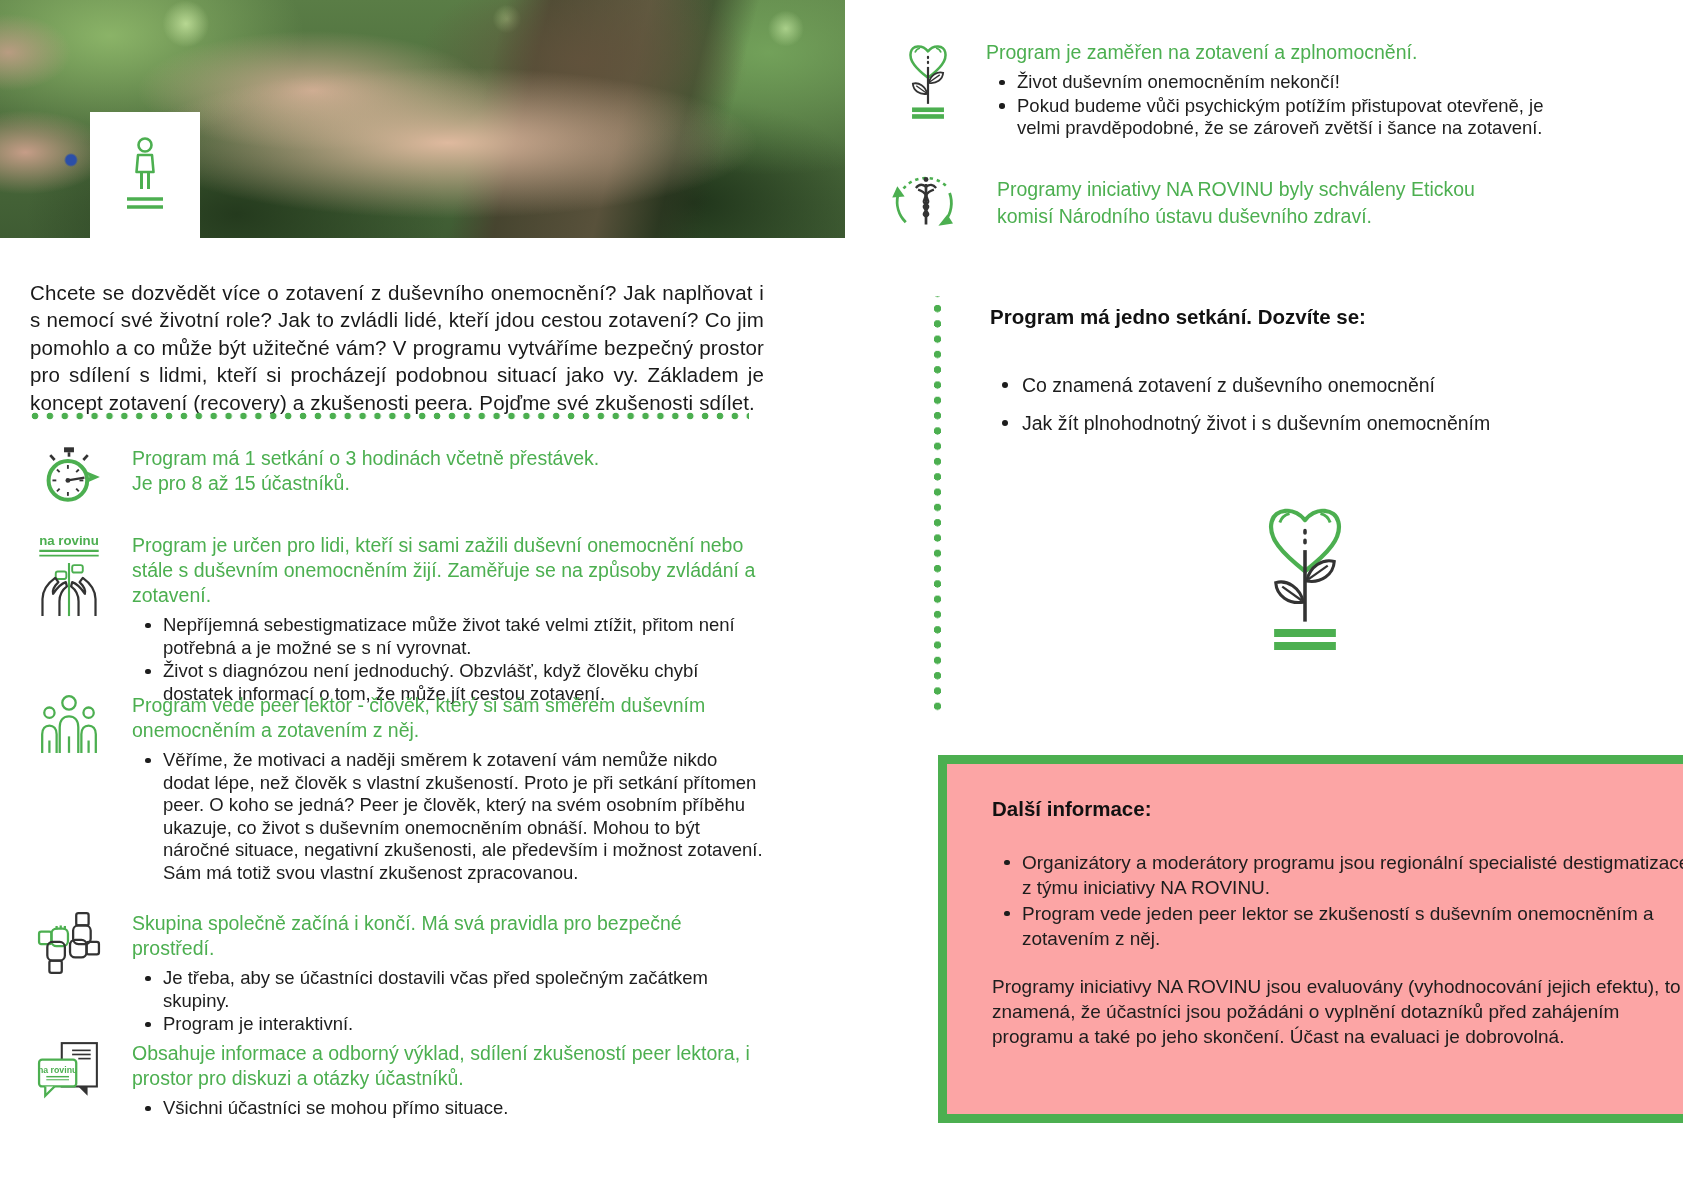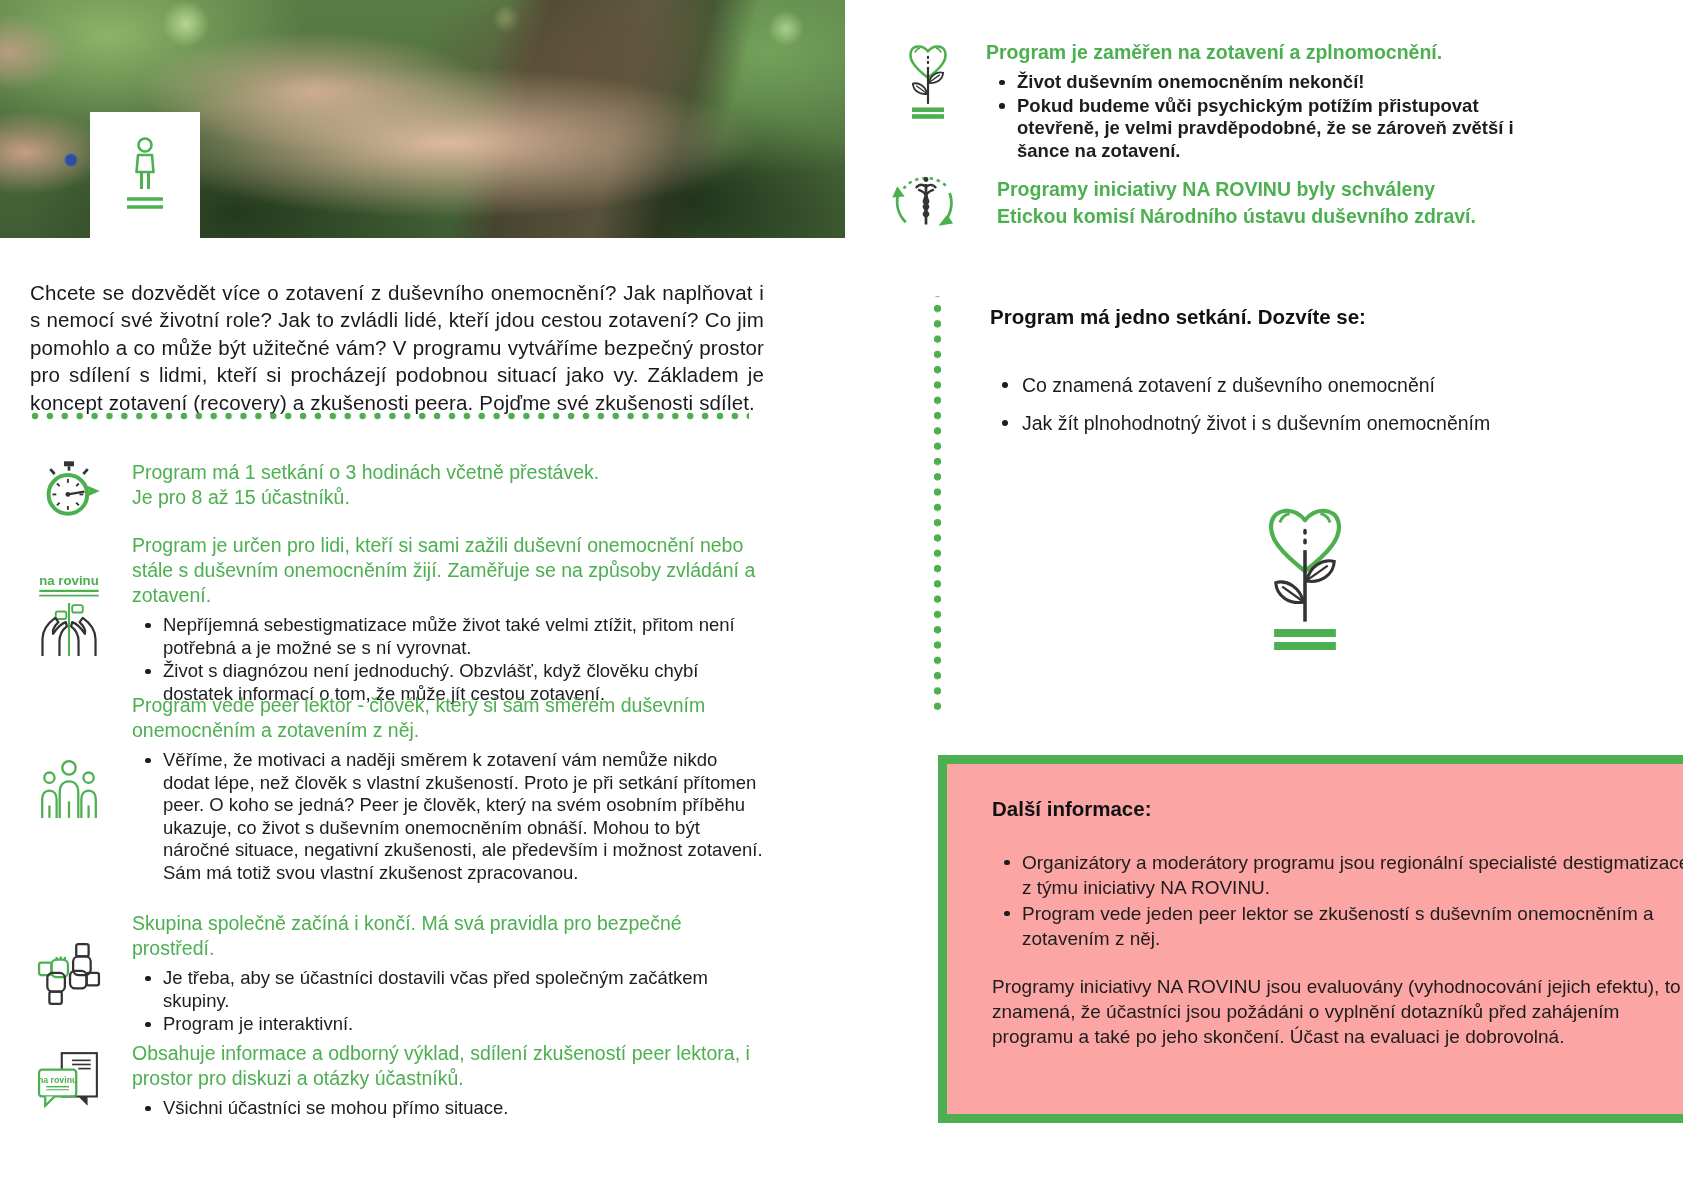--- a/index.html
+++ b/index.html
@@ -36,28 +36,28 @@
   .intro{
     position:absolute;left:30px;top:258px;width:734px;
     font-size:20.5px;line-height:27.5px;text-align:justify;letter-spacing:.15px;color:#191919;
   }
   .hdivider{
     position:absolute;left:31px;top:412px;width:718px;height:8px;
     background-image:radial-gradient(circle at 4px 4px,#4caf50 0 3.2px,rgba(76,175,80,0) 3.6px);
     background-size:14.9px 8px;background-repeat:repeat-x;
   }
   .lsec{position:absolute;left:30px;width:733px;display:flex;}
-  .lsec .icon-cell{flex:0 0 78px;display:flex;justify-content:center;align-items:center;}
+  .lsec .icon-cell{flex:0 0 78px;display:flex;justify-content:center;align-items:flex-start;}
   .lsec .txt{flex:1;padding-left:24px;}
   .ghead{color:#4caf50;font-size:19.5px;line-height:25px;}
   .blist{margin:6px 0 0;padding:0;list-style:none;font-size:18.5px;line-height:22.5px;color:#1d1d1d;}
   .blist li{position:relative;padding-left:31px;margin:0 0 1px;}
   .blist li::before{content:"";position:absolute;left:13px;top:8.5px;width:5.5px;height:5.5px;border-radius:50%;background:#1d1d1d;}
   
-  .rsec{position:absolute;display:flex;font-weight:bold;}
+  .rsec{position:absolute;display:flex;}
   .rsec .icon-cell{display:flex;justify-content:center;align-items:flex-start;}
   .rsec .txt{flex:1;}
   .rsec-recovery{left:896px;top:40px;width:648px;}
   .rsec-recovery .icon-cell{flex:0 0 64px;}
   .rsec-recovery .txt{padding-left:26px;}
   .rsec-ethics{left:888px;top:166px;width:620px;gap:11px;}
   .rsec-ethics .icon-cell{flex:0 0 76px;}
   .rsec-ethics .txt{padding-left:22px;padding-top:10px;}
   .ghead-2l{color:#4caf50;font-size:19.5px;line-height:27px;}
   .meeting{
@@ -98,21 +98,21 @@
       <line x1="29.5" y1="36" x2="29.5" y2="53" stroke-width="3"></line>
       <line x1="8" y1="63" x2="44" y2="63" stroke-width="3.6"></line>
       <line x1="8" y1="71" x2="44" y2="71" stroke-width="3.6"></line>
     </svg>
   </div>
 
   <p class="intro">Chcete se dozvědět více o zotavení z duševního onemocnění? Jak naplňovat i s nemocí své životní role? Jak to zvládli lidé, kteří jdou cestou zotavení? Co jim pomohlo a co může být užitečné vám? V programu vytváříme bezpečný prostor pro sdílení s lidmi, kteří si procházejí podobnou situací jako vy. Základem je koncept zotavení (recovery) a zkušenosti peera. Pojďme své zkušenosti sdílet.</p>
 
   <div class="hdivider"></div>
 
-  <section class="lsec" style="top:460px;">
+  <section class="lsec" style="top:446px;">
     <div class="icon-cell">
       <svg viewBox="0 0 58 54" width="64" height="60" fill="none">
         <rect x="24.5" y="1" width="9" height="4.5" fill="#333"></rect>
         <line x1="29" y1="5.5" x2="29" y2="9.5" stroke="#333" stroke-width="2.4"></line>
         <line x1="12" y1="8" x2="16" y2="12.5" stroke="#333" stroke-width="2.4"></line>
         <line x1="46" y1="8" x2="42" y2="12.5" stroke="#333" stroke-width="2.4"></line>
         <circle cx="28" cy="31" r="17.5" stroke="#4caf50" stroke-width="3.6"></circle>
         <g stroke="#333" stroke-width="1.7">
           <line x1="28" y1="17" x2="28" y2="20.5"></line>
             <line x1="28" y1="41.5" x2="28" y2="45"></line>

